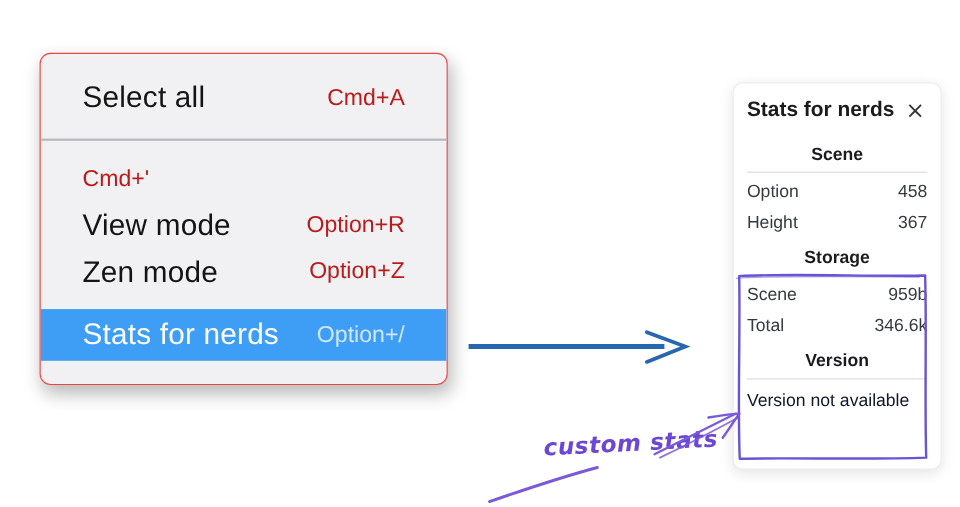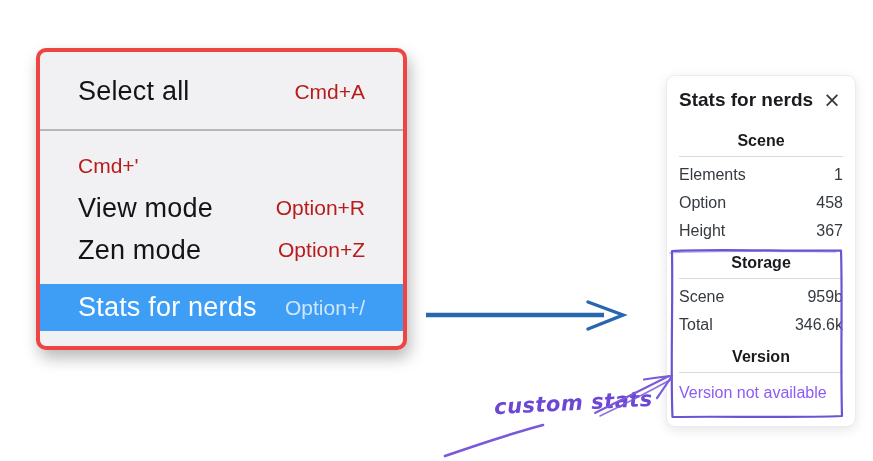--- a/index.html
+++ b/index.html
@@ -7,21 +7,21 @@
     width:873px;height:461px;position:relative;overflow:hidden;
     background:#ffffff;
     font-family:"Liberation Sans", sans-serif;
   }
 
   
   .menu{
     position:absolute;left:36px;top:48px;width:371px;height:302px;
     box-sizing:border-box;
     background:#f1f1f3;
-    border:4px solid #ef4444;
+    border:1px solid #ef4444;
     border-radius:10px;
     box-shadow:3px 8px 16px rgba(0,0,0,0.28);
     overflow:hidden;
   }
   .menu-section-1{padding:13px 0 11px;}
   .menu-section-2{padding:14px 0 17px;}
   .menu-item{
     display:flex;align-items:center;justify-content:space-between;
     padding:0 38px;height:42px;
   }
@@ -66,21 +66,21 @@
   .sec-header.storage{margin-top:8px;}
   .sec-header.version{margin-top:8px;}
   .p-hr{border:none;border-top:1px solid #d9d9de;margin:5px 12px 0 12px;}
   .kv-rows{padding-top:4px;}
   .kv{
     display:flex;align-items:center;justify-content:space-between;
     height:28px;padding:0 12px;font-size:16px;
   }
   .kv .v{text-align:right;}
   .p-note{
-    margin-top:8px;padding:0 12px;font-size:16px;line-height:24px;color:#8b5cf6;
+    margin-top:8px;padding:0 12px;font-size:16px;line-height:24px;color:#0f172a;
   }
 
   
   .sketch-box{position:absolute;left:664px;top:244px;pointer-events:none;}
   .annotation-arrows{position:absolute;left:435px;top:362px;pointer-events:none;}
   .annotation-label{
     position:absolute;left:494px;top:391px;
     font-size:21px;font-style:italic;font-weight:bold;
     color:#6c47d6;transform:rotate(-3deg);
     font-family:"DejaVu Sans", sans-serif;letter-spacing:0.5px;
@@ -127,24 +127,20 @@
     <span class="panel-title">Stats for nerds</span>
     <button class="panel-close">
       <span>×</span>
     </button>
   </div>
 
   <div class="sec-header scene">Scene</div>
   <hr class="p-hr">
   <div class="kv-rows">
     <div class="kv">
-      <span class="k">Elements</span>
-      <span class="v">1</span>
-    </div>
-    <div class="kv">
       <span class="k">Option</span>
       <span class="v">458</span>
     </div>
     <div class="kv">
       <span class="k">Height</span>
       <span class="v">367</span>
     </div>
   </div>
 
   <div class="sec-header storage">Storage</div>

